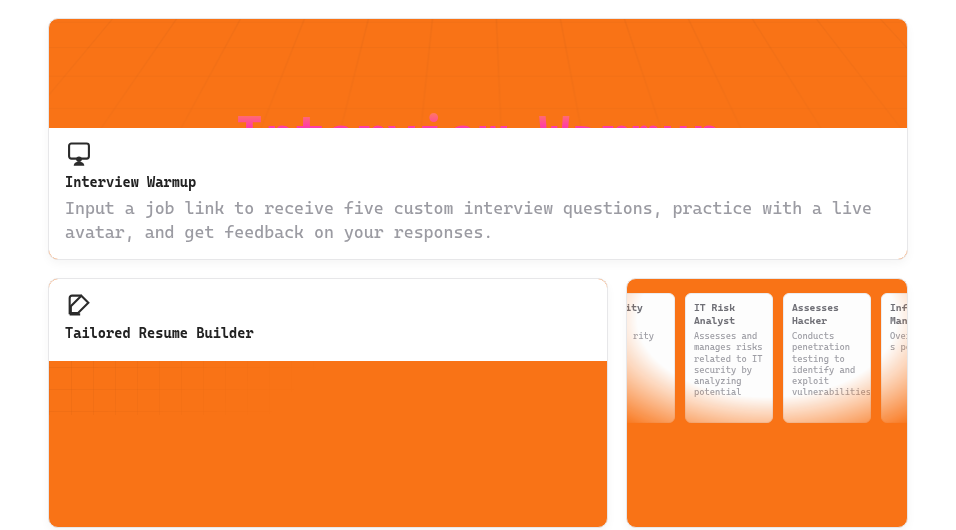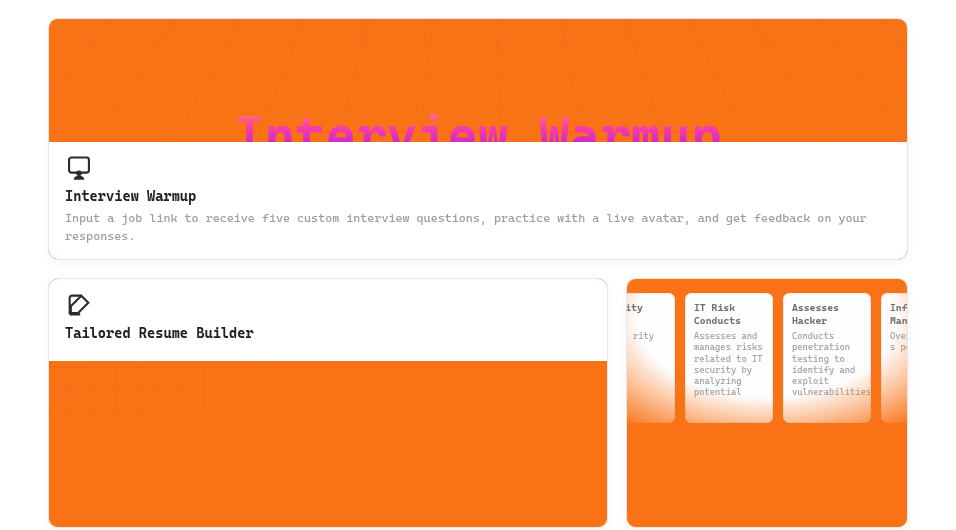--- a/index.html
+++ b/index.html
@@ -72,21 +72,21 @@
     color: #2b2b2b;
   }
   .icon-box svg { width: 100%; height: 100%; display: block; }
   .card-title {
     font-size: 14px;
     font-weight: 700;
     color: #222;
     margin-bottom: 6px;
   }
   .card-desc {
-    font-size: 12px;
+    font-size: 17px;
     line-height: 1.45;
     color: #9b9ba2;
   }
   
   .row {
     display: flex;
     gap: 18px;
   }
   .resume-card {
     flex: 0 0 560px;
@@ -181,21 +181,21 @@
       </div>
     </div>
 
     <div class="card jobs-card">
       <div class="jobs-strip">
         <div class="job-chip">
           <div class="t">Security tant</div>
           <div>advice rity</div>
         </div>
         <div class="job-chip">
-          <div class="t">IT Risk Conducts</div>
+          <div class="t">IT Risk Analyst</div>
           <div>Assesses and manages risks related to IT security by analyzing potential</div>
         </div>
         <div class="job-chip">
           <div class="t">Assesses Hacker</div>
           <div>Conducts penetration testing to identify and exploit vulnerabilities</div>
         </div>
         <div class="job-chip">
           <div class="t">Info Secu Mana</div>
           <div>Over impl of s poli</div>
         </div>

